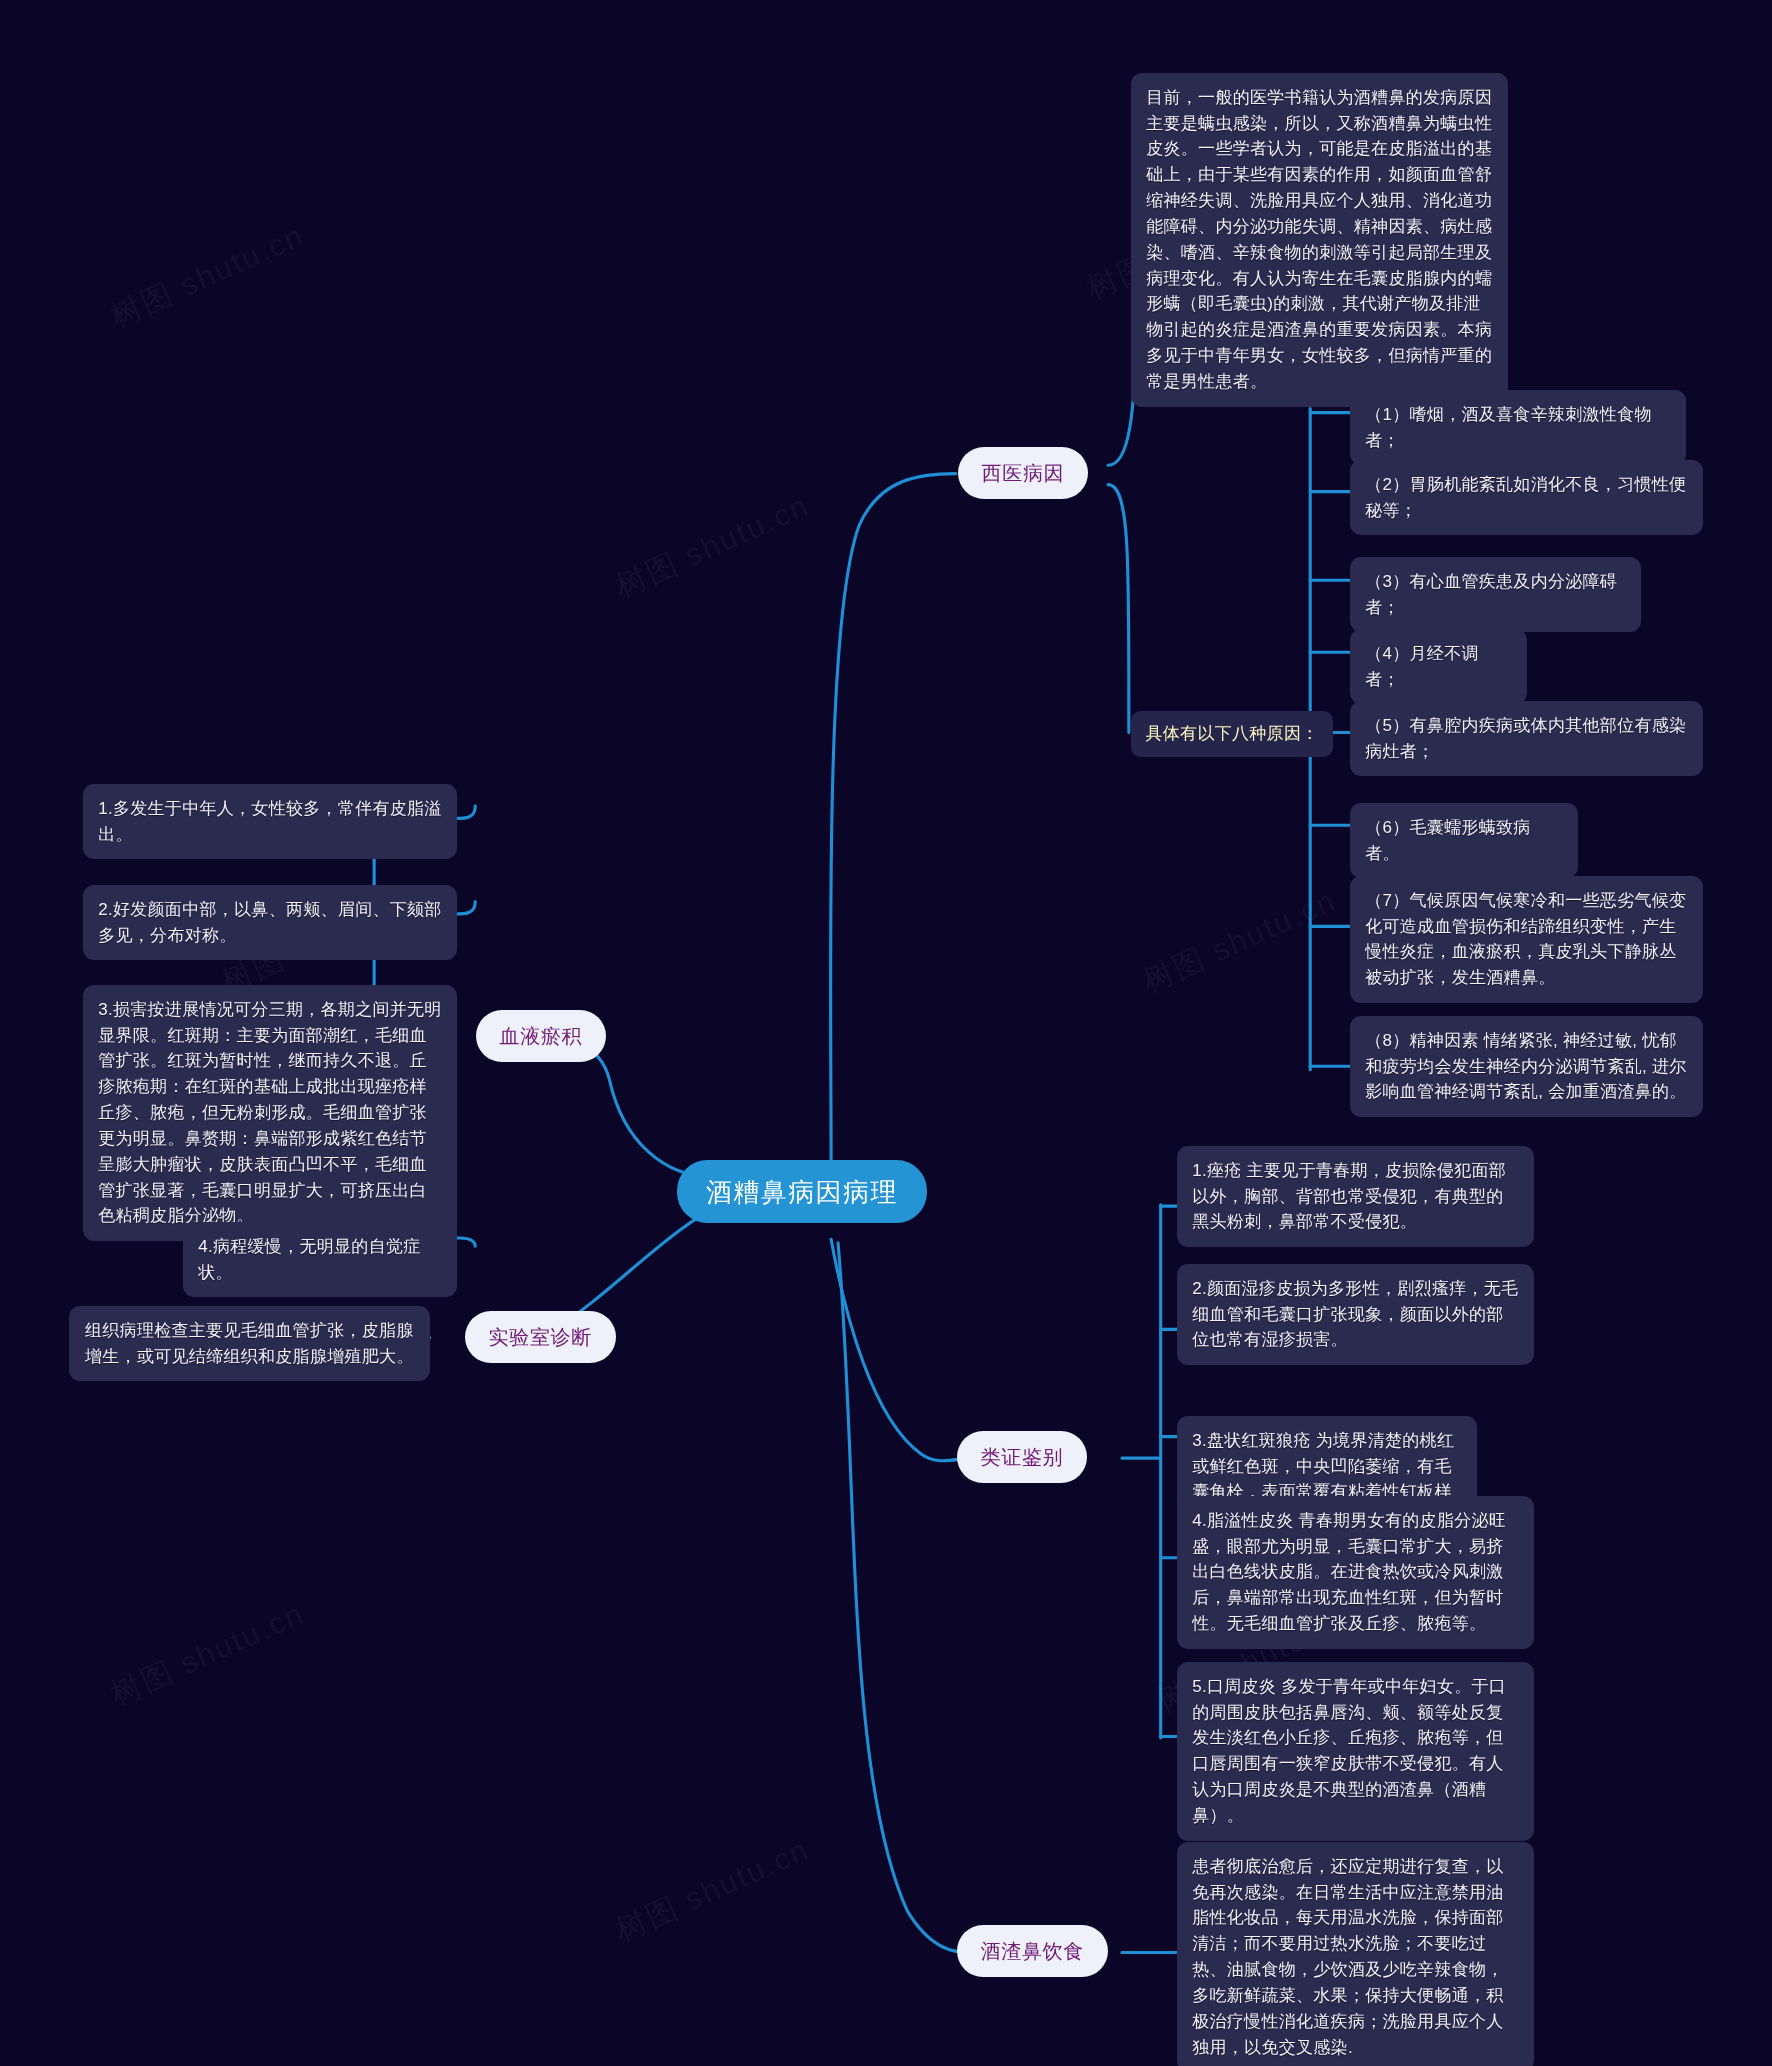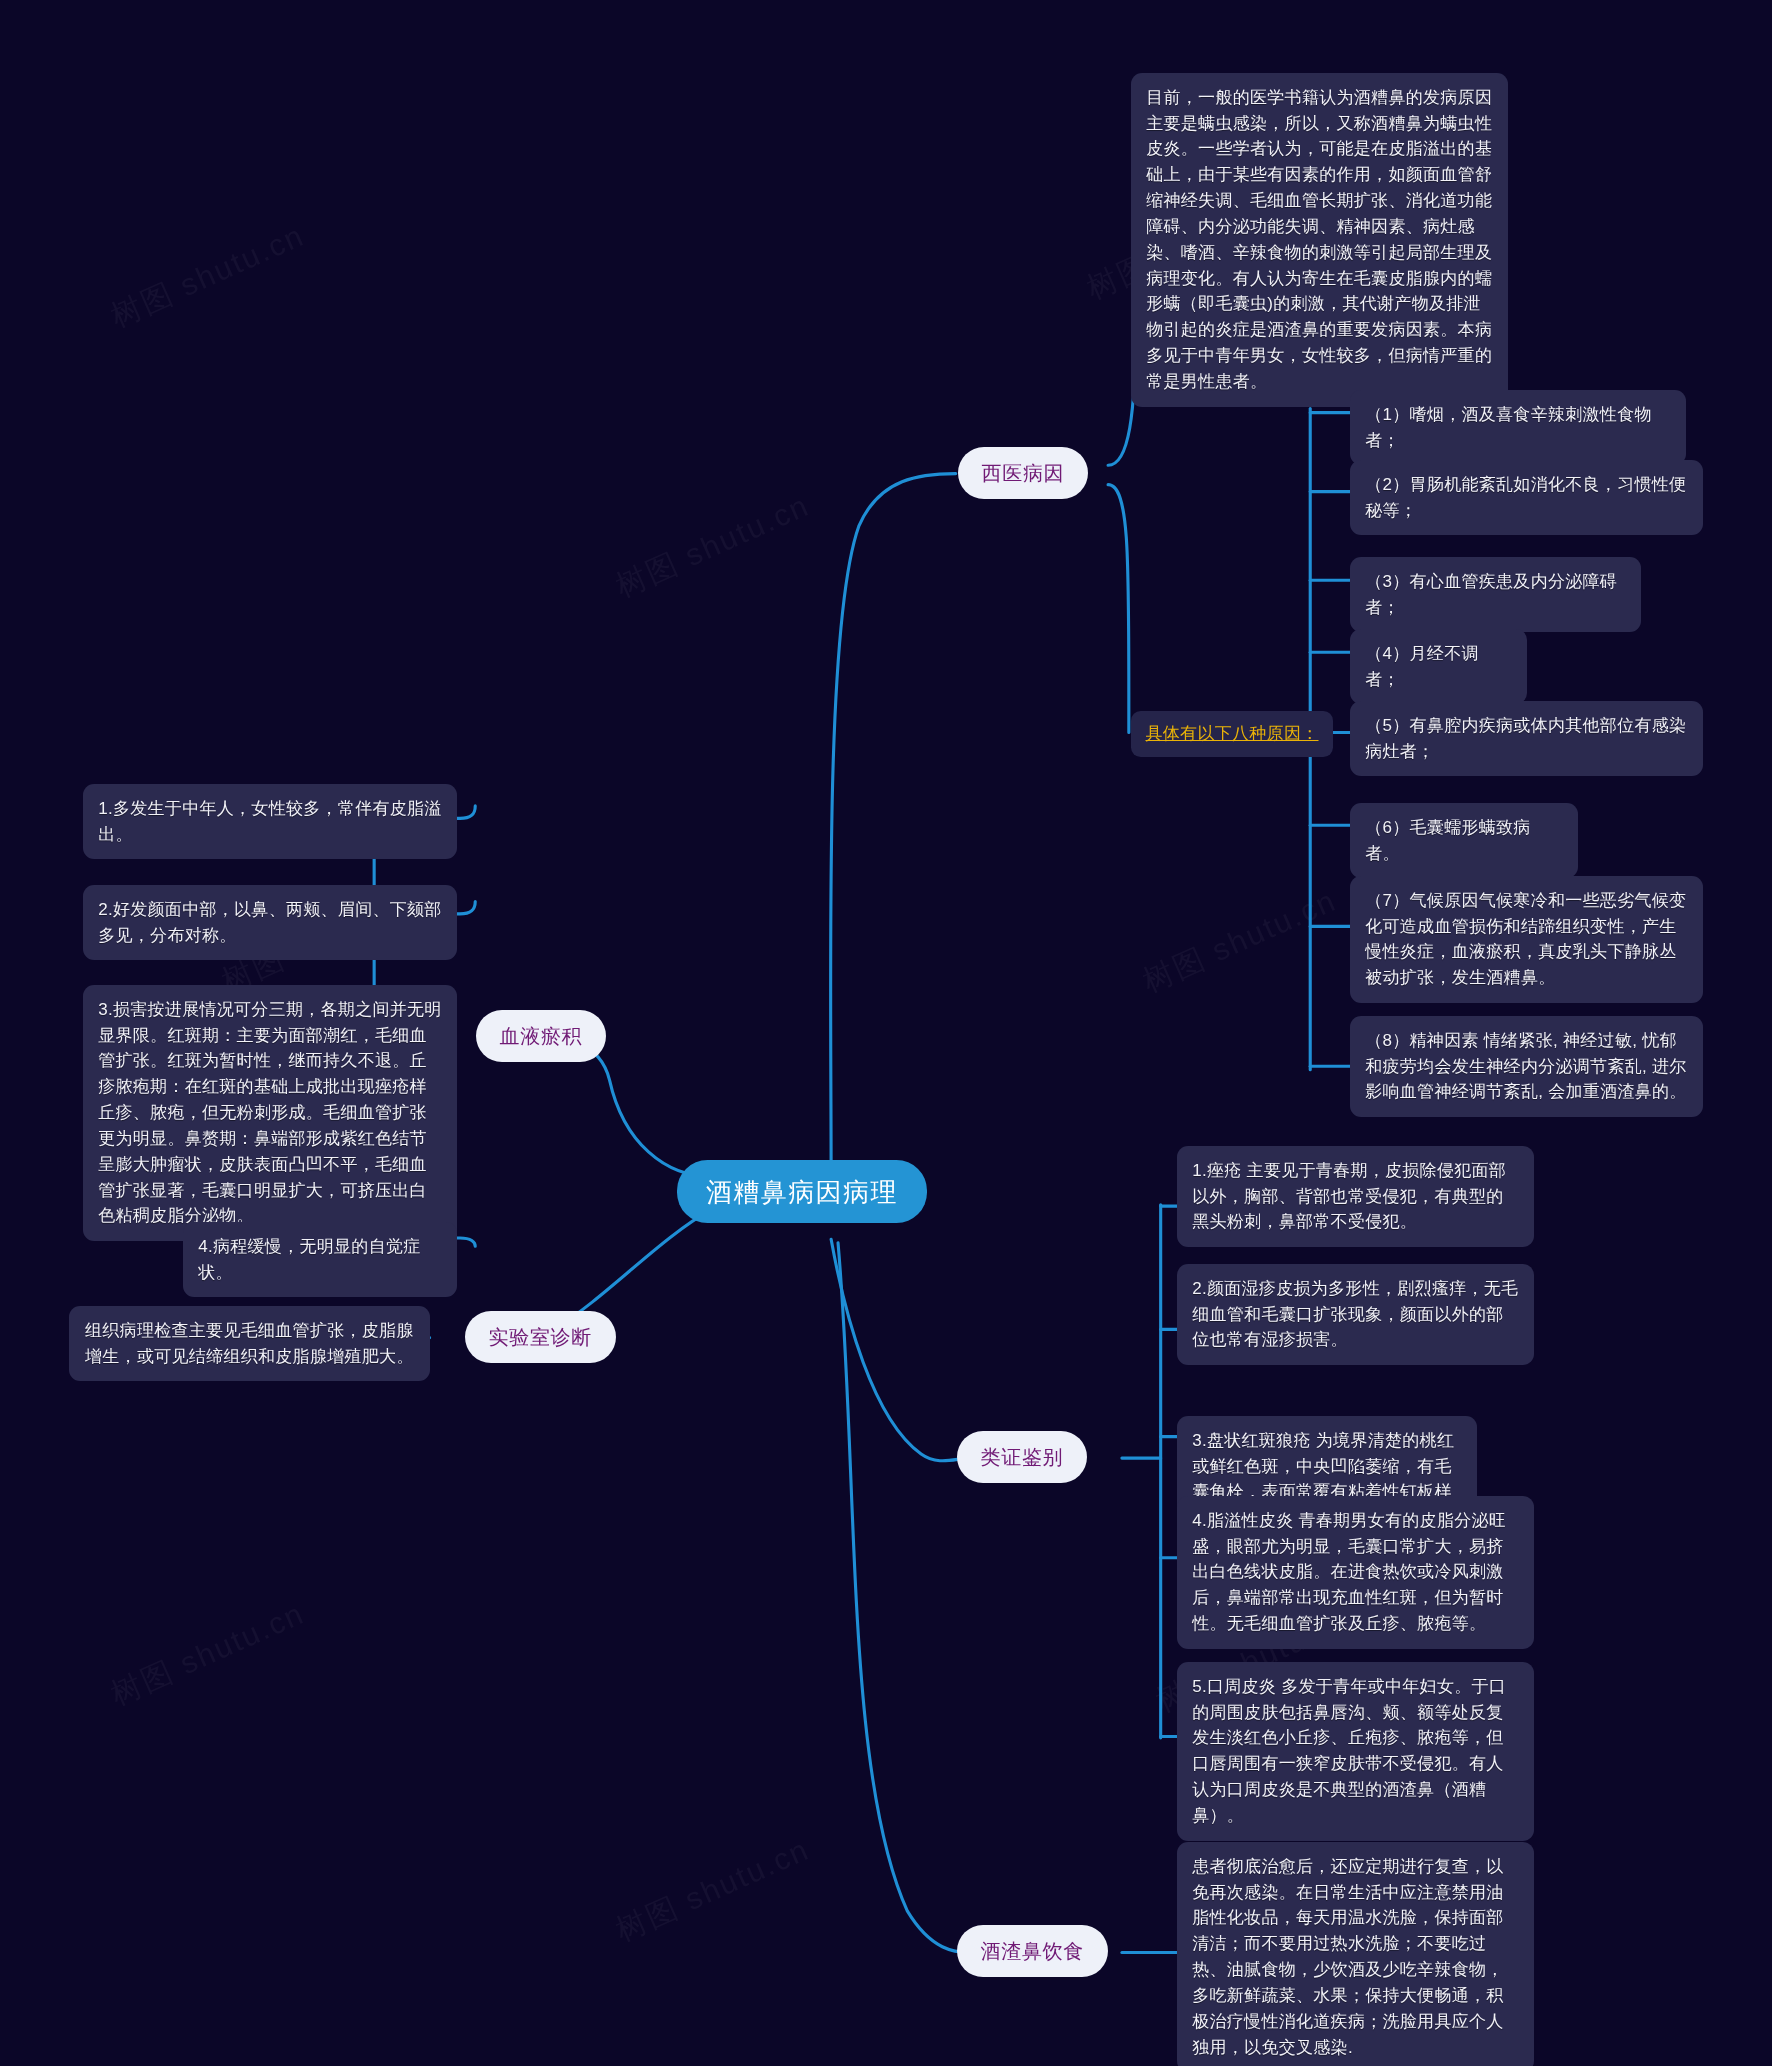--- a/index.html
+++ b/index.html
@@ -69,27 +69,26 @@
     font-size: 26px;
     line-height: 1;
     padding: 18.7px 29px;
     letter-spacing: 1.4px;
     white-space: nowrap;
     text-align: center;
   }
   .labelbox {
     background: #25244a;
     border-radius: 9.7px;
-    color: #eab308;
+    color: #fef9c3;
     font-size: 17px;
     line-height: 1.5;
     padding: 10.4px 14.5px;
     white-space: nowrap;
     letter-spacing: 0.3px;
-    text-decoration: underline;
   }
 </style>
 </head>
 <body>
 
 <div id="stage">
 
   <div id="watermarks">
     <div class="wm" style="left:104px;  top:256px;">树图 shutu.cn</div>
     <div class="wm" style="left:1080px; top:228px;">树图 shutu.cn</div>
@@ -153,21 +152,21 @@
 
   <div class="node rootnode" style="left:677px; top:1160px;">
     <span>酒糟鼻病因病理</span>
   </div>
 
   <div class="node branchpill" style="left:958px; top:447px;">
     <span>西医病因</span>
   </div>
 
   <div class="node leafbox" style="left:1131px; top:73px; width:377px;">
-    <span>目前，一般的医学书籍认为酒糟鼻的发病原因主要是螨虫感染，所以，又称酒糟鼻为螨虫性皮炎。一些学者认为，可能是在皮脂溢出的基础上，由于某些有因素的作用，如颜面血管舒缩神经失调、毛细血管长期扩张、消化道功能障碍、内分泌功能失调、精神因素、病灶感染、嗜酒、辛辣食物的刺激等引起局部生理及病理变化。有人认为寄生在毛囊皮脂腺内的蠕形螨（即毛囊虫)的刺激，其代谢产物及排泄物引起的炎症是酒渣鼻的重要发病因素。本病多见于中青年男女，女性较多，但病情严重的常是男性患者。</span>
+    <span>目前，一般的医学书籍认为酒糟鼻的发病原因主要是螨虫感染，所以，又称酒糟鼻为螨虫性皮炎。一些学者认为，可能是在皮脂溢出的基础上，由于某些有因素的作用，如颜面血管舒缩神经失调、洗脸用具应个人独用、消化道功能障碍、内分泌功能失调、精神因素、病灶感染、嗜酒、辛辣食物的刺激等引起局部生理及病理变化。有人认为寄生在毛囊皮脂腺内的蠕形螨（即毛囊虫)的刺激，其代谢产物及排泄物引起的炎症是酒渣鼻的重要发病因素。本病多见于中青年男女，女性较多，但病情严重的常是男性患者。</span>
   </div>
 
   <div class="node labelbox" style="left:1131px; top:711px;">
     <span>具体有以下八种原因：</span>
   </div>
 
   <div class="node leafbox" style="left:1350px; top:390px; width:336px;">
     <span>（1）嗜烟，酒及喜食辛辣刺激性食物者；</span>
   </div>
   <div class="node leafbox" style="left:1350px; top:460px; width:353px;">

